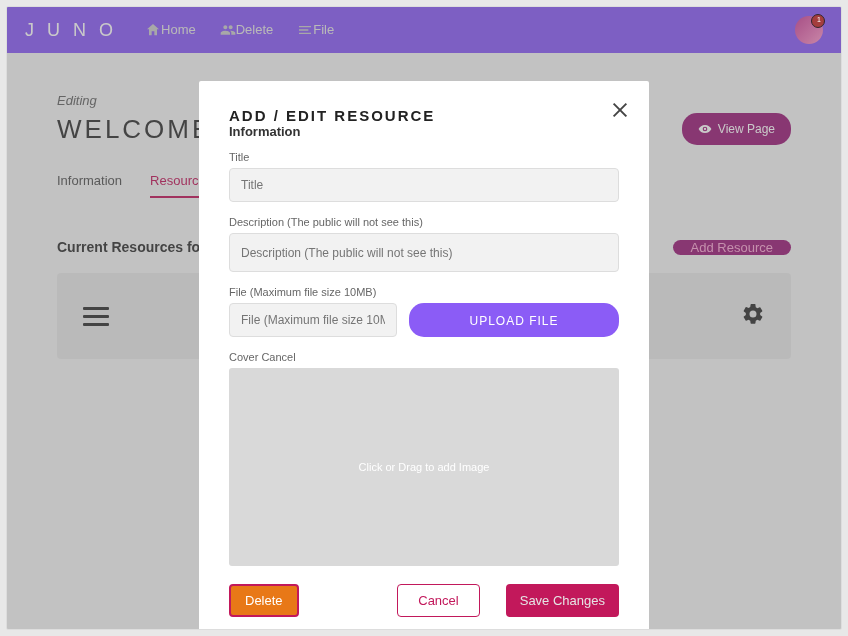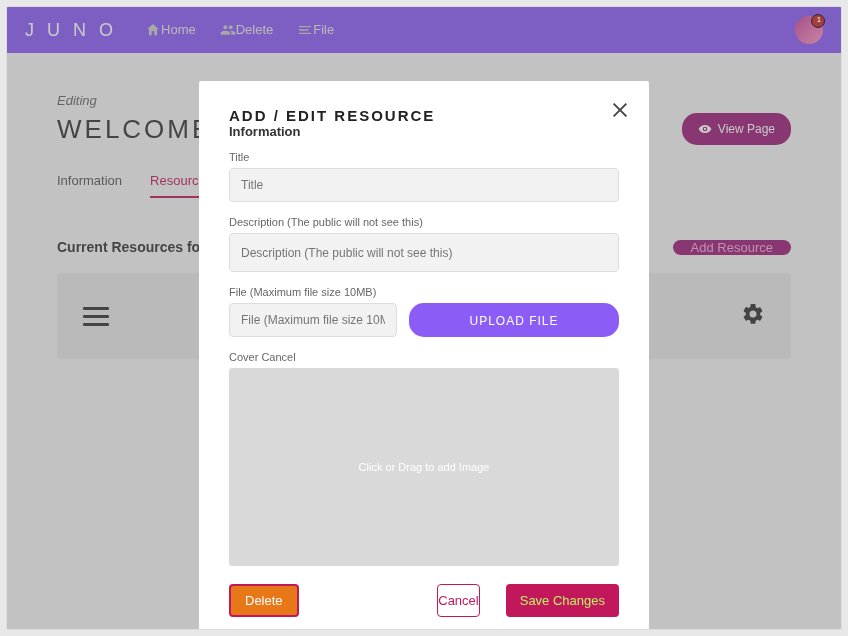--- a/index.html
+++ b/index.html
@@ -211,24 +211,24 @@
   .btn-delete {
     background: #e87817; color:#fff;
     border: 2px solid #c2185b;
     border-radius: 4px;
     padding: 7px 14px; font-size: 13px;
   }
   .btn-cancel {
     background: #fff; color:#c2185b;
     border: 1.5px solid #c2185b;
     border-radius: 4px;
-    padding: 8px 0; font-size: 13px;
+    padding: 8px 20px; font-size: 13px;
   }
   .btn-save {
-    background: #c2185b; color:#bef264;
+    background: #c2185b; color:#e5e5e5;
     border: none; border-radius: 4px;
     padding: 9px 14px; font-size: 13px;
   }
   .eye-icon { width:14px; height:14px; fill:#fff; }
 </style>
 </head>
 <body>
 
 <div class="app">
   <div class="topnav">

